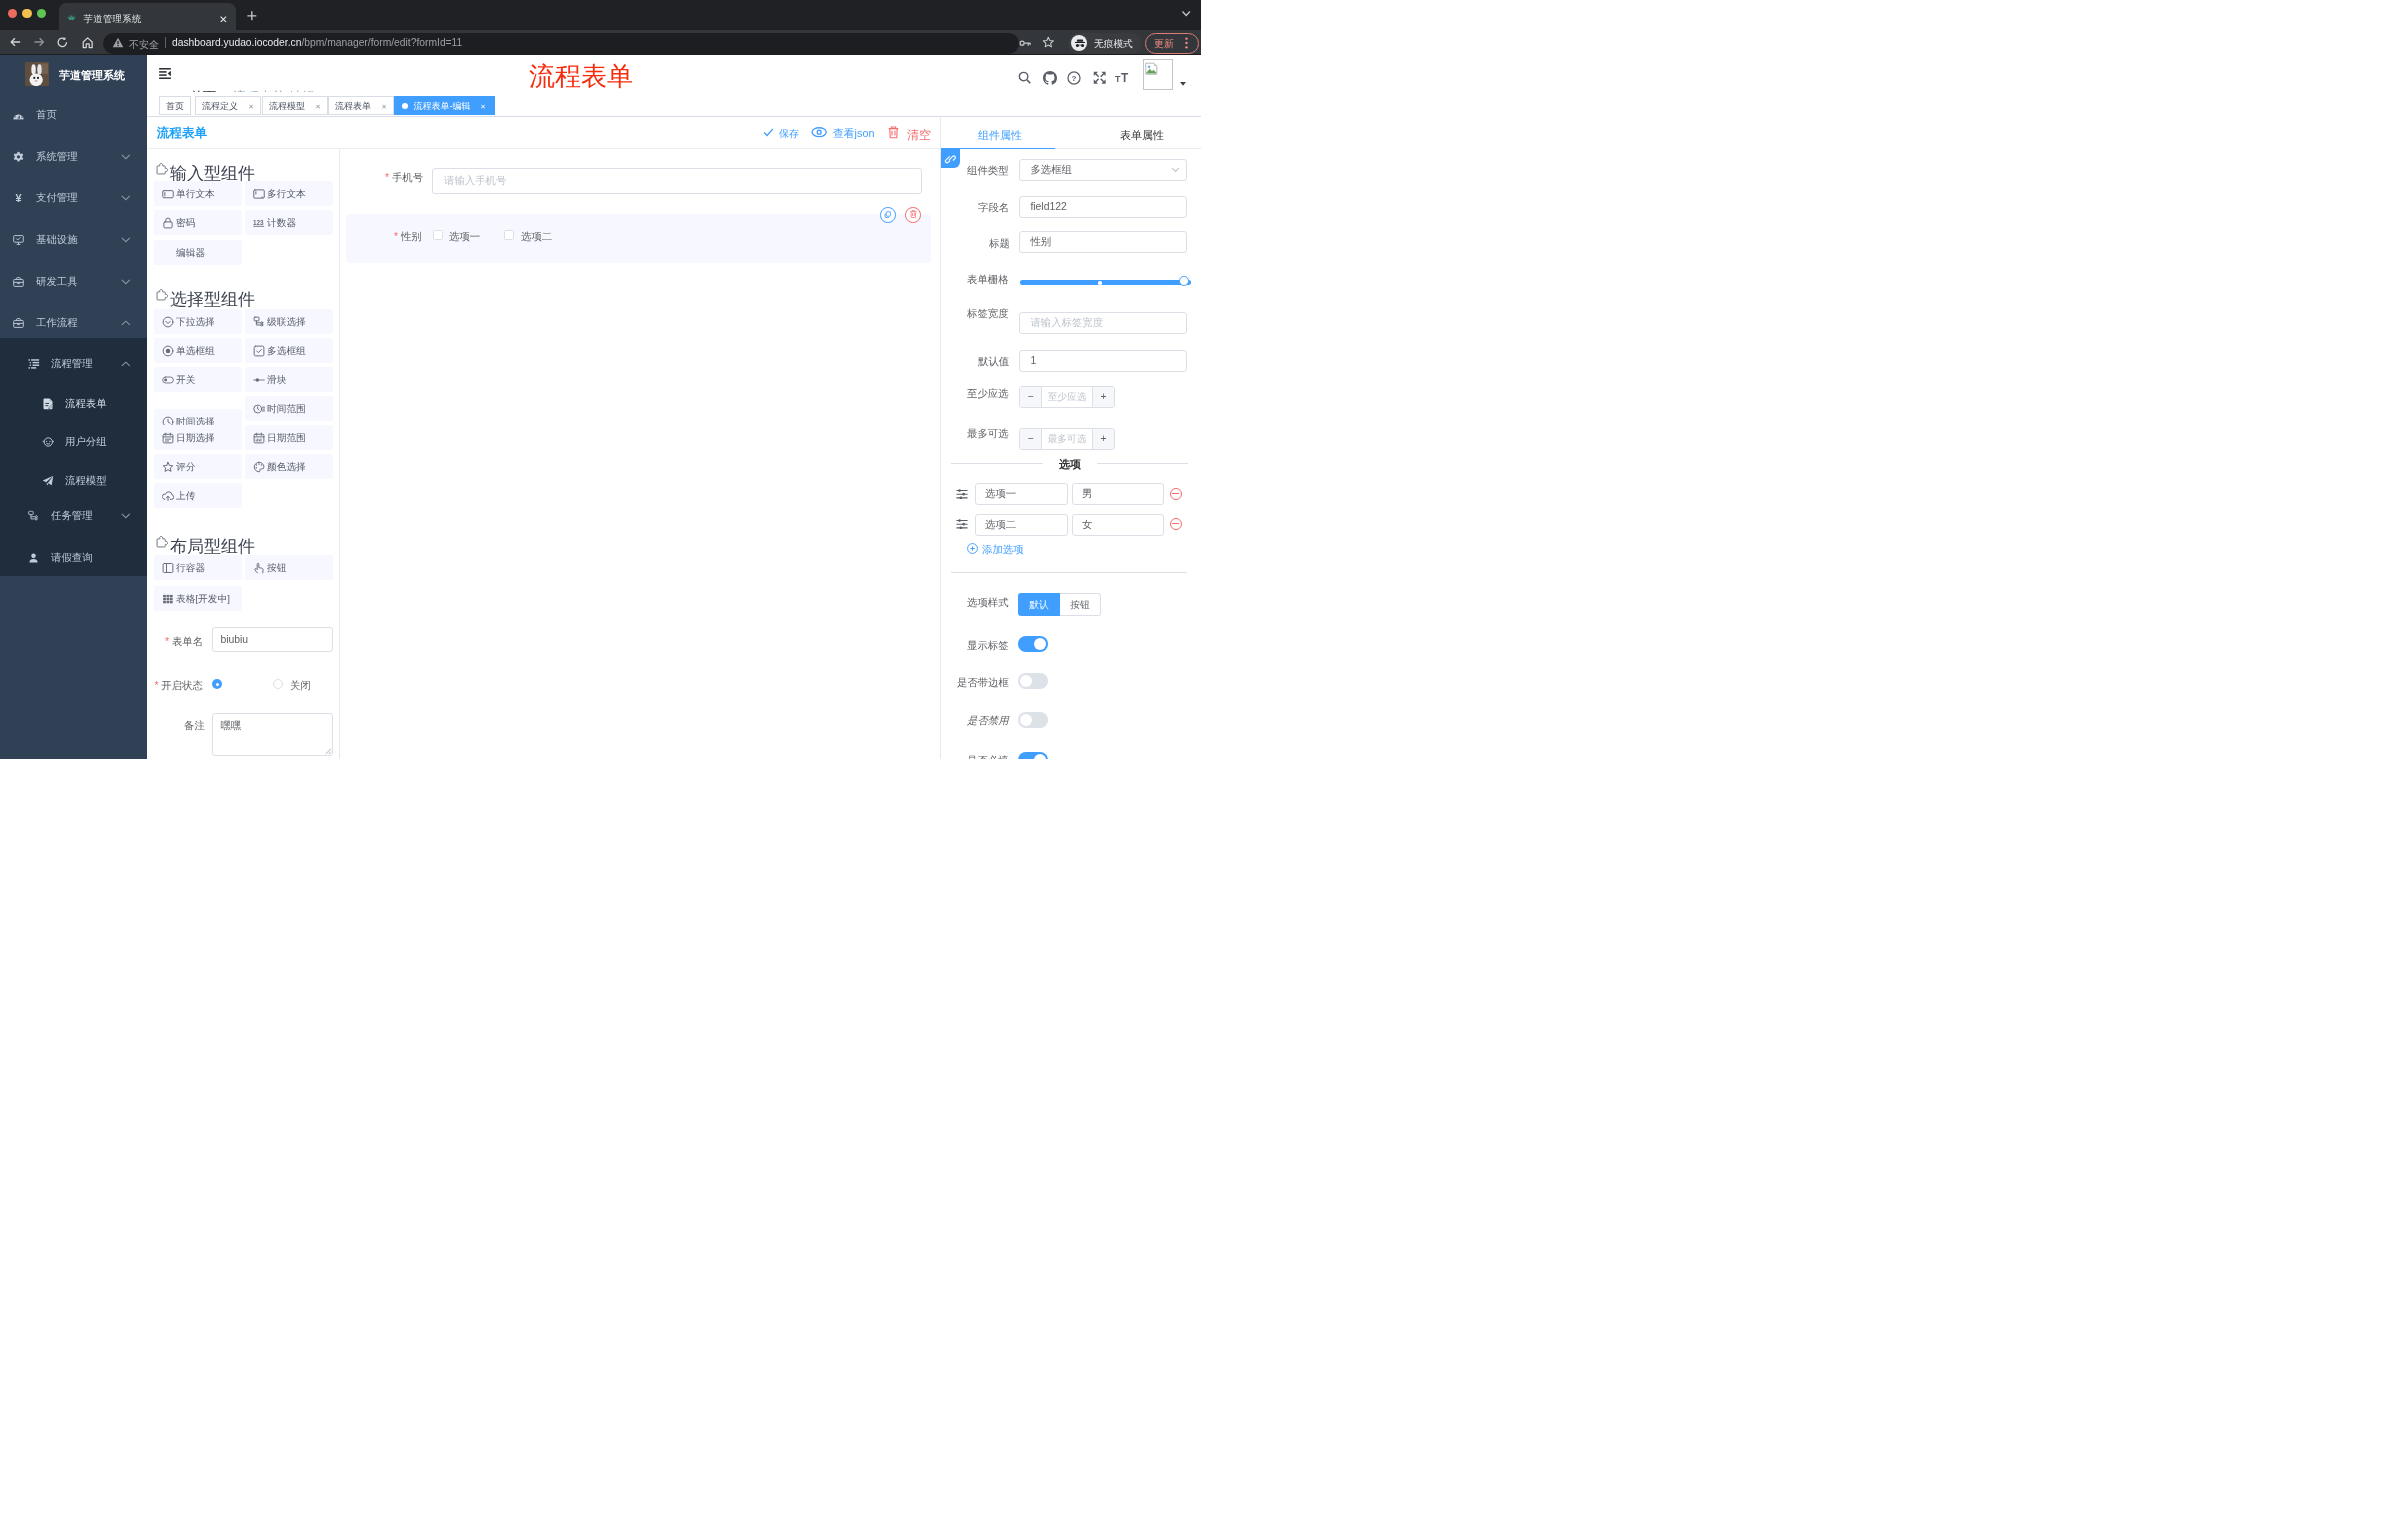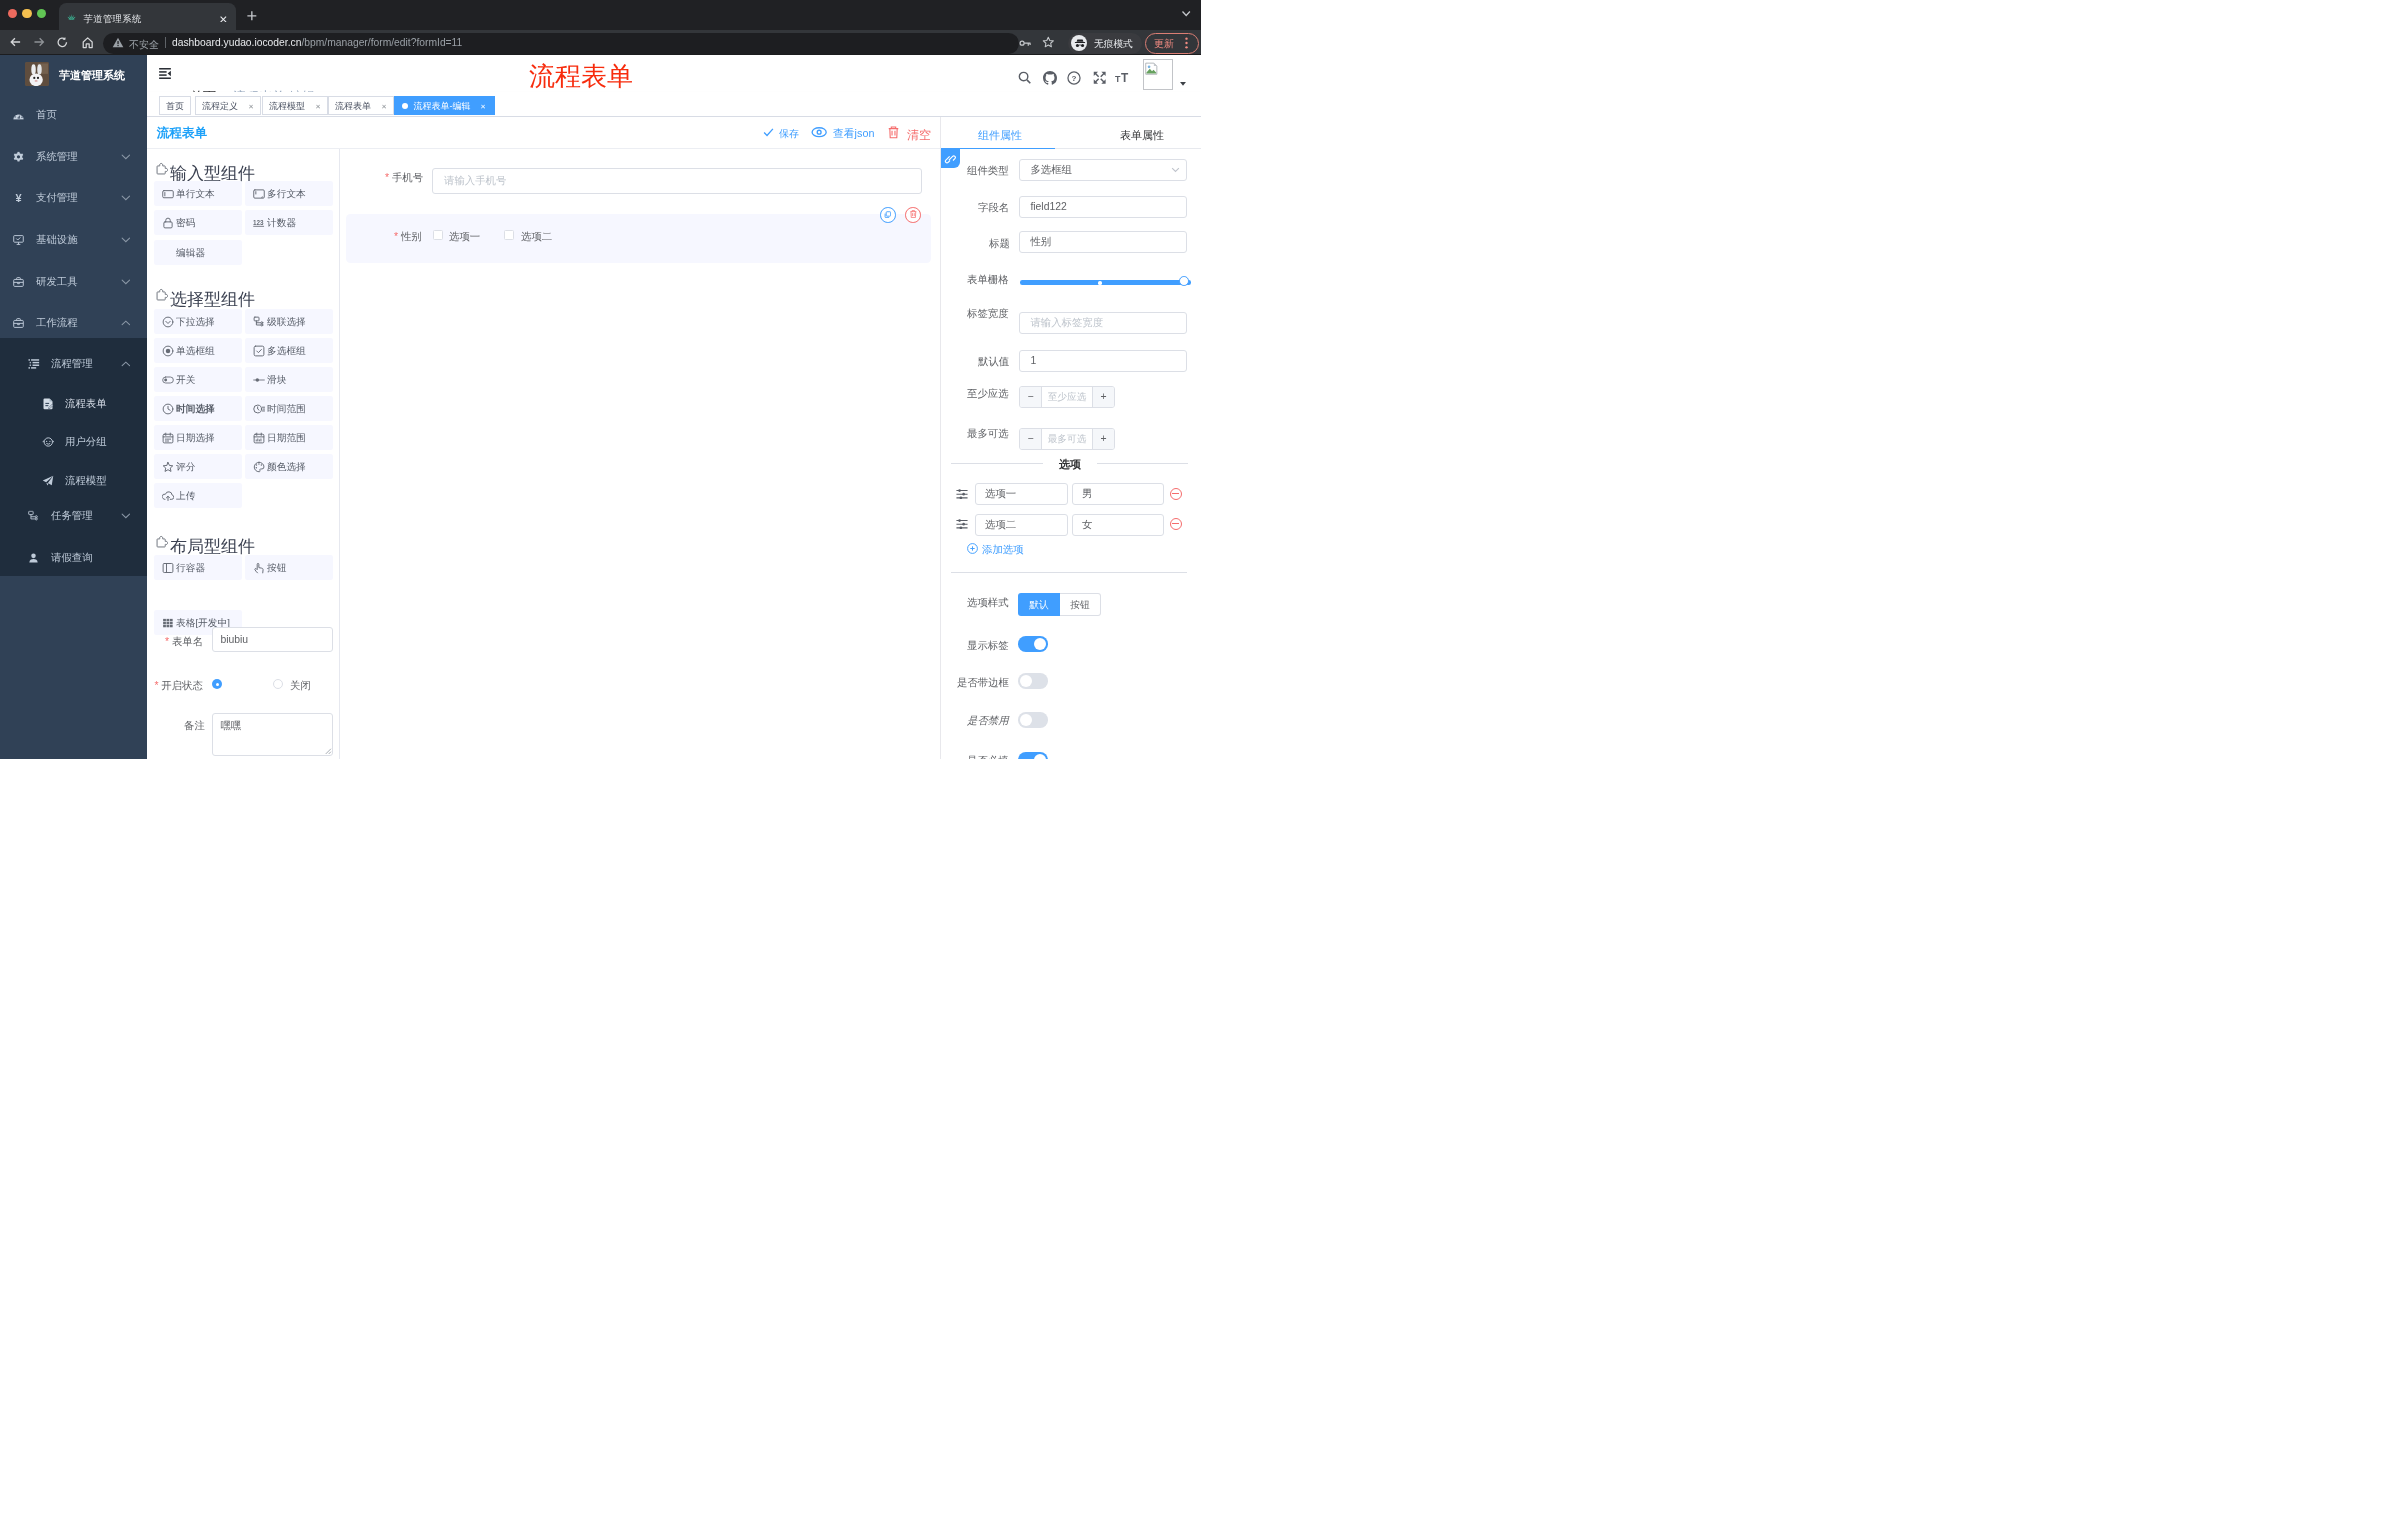--- a/index.html
+++ b/index.html
@@ -444,21 +444,21 @@
       </svg>
       <span class="lab">开关</span>
     </div>
   <div class="comp-item" style="left:98px;top:250px;width:88px;">
       <svg class="i16" viewBox="0 0 18 16" width="13.4">
         <path d="M1 8 H17" class="s"></path>
         <circle cx="6.5" cy="8" r="2.6" fill="#676c76" stroke="none"></circle>
       </svg>
       <span class="lab">滑块</span>
     </div>
-  <div class="comp-item" style="left:7px;top:279px;width:88px;font-weight:bold;">
+  <div class="comp-item" style="left:7px;top:292px;width:88px;">
       <svg class="i16" viewBox="0 0 16 16" width="12" height="12">
         <circle cx="8" cy="8" r="6.5" class="s"></circle>
         <path d="M8 4.5 V8 L10.8 9.6" class="s"></path>
       </svg>
       <span class="lab">时间选择</span>
     </div>
   <div class="comp-item" style="left:98px;top:279px;width:88px;">
       <svg class="i16" viewBox="0 0 16 16" width="12" height="12">
         <circle cx="6.2" cy="8" r="5.2" class="s"></circle>
         <path d="M6.2 5.2 V8 L8 9.4" class="s"></path>
@@ -518,21 +518,21 @@
         <path d="M6 2 V14" class="s"></path>
       </svg>
       <span class="lab">行容器</span>
     </div>
   <div class="comp-item" style="left:98px;top:438px;width:88px;">
       <svg class="i16" viewBox="0 0 16 16" width="12" height="12">
         <path d="M6 14.5 C4.5 13 3.2 11.5 2.6 10.3 C2 9 3.4 8.2 4.4 9 L5.6 10.2 V3 a1.1 1.1 0 0 1 2.2 0 V7.5 L11.5 8.2 C13 8.5 13.5 9.2 13.4 10.6 L13 14.5" class="s"></path>
       </svg>
       <span class="lab">按钮</span>
     </div>
-  <div class="comp-item" style="left:7px;top:493px;width:88px;">
+  <div class="comp-item" style="left:7px;top:469px;width:88px;">
       <svg class="i16" viewBox="0 0 16 16" width="12" height="12">
         <g fill="#676c76">
           <rect x="1.5" y="2.5" width="3.7" height="3.2"></rect>
           <rect x="6" y="2.5" width="3.7" height="3.2"></rect>
           <rect x="10.5" y="2.5" width="3.7" height="3.2"></rect>
           <rect x="1.5" y="6.5" width="3.7" height="3.2"></rect>
           <rect x="6" y="6.5" width="3.7" height="3.2"></rect>
           <rect x="10.5" y="6.5" width="3.7" height="3.2"></rect>
           <rect x="1.5" y="10.5" width="3.7" height="3.2"></rect>
           <rect x="6" y="10.5" width="3.7" height="3.2"></rect>

